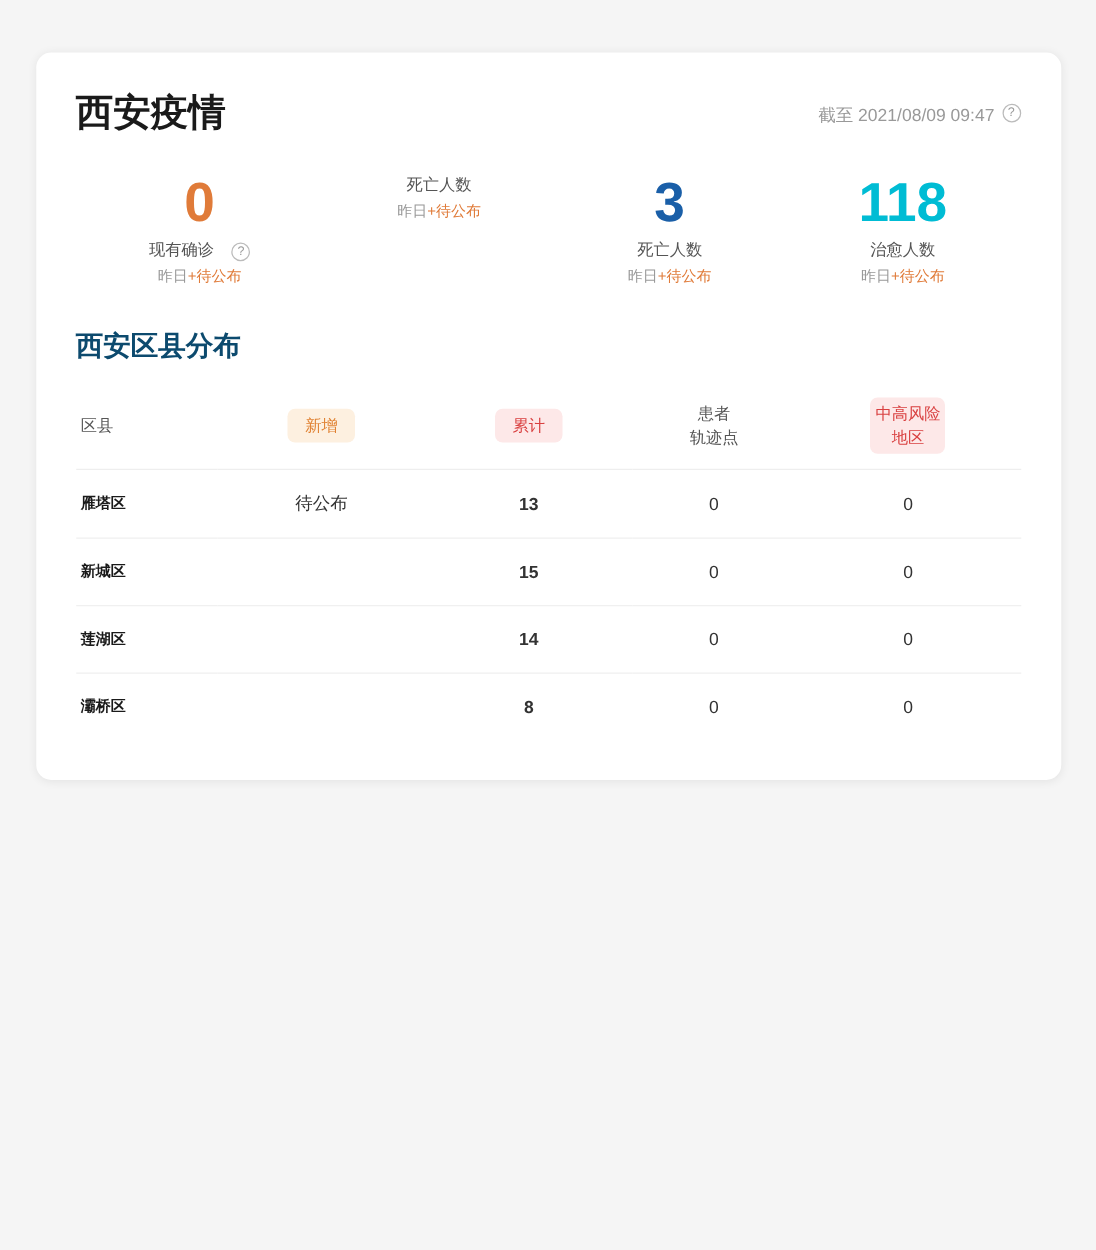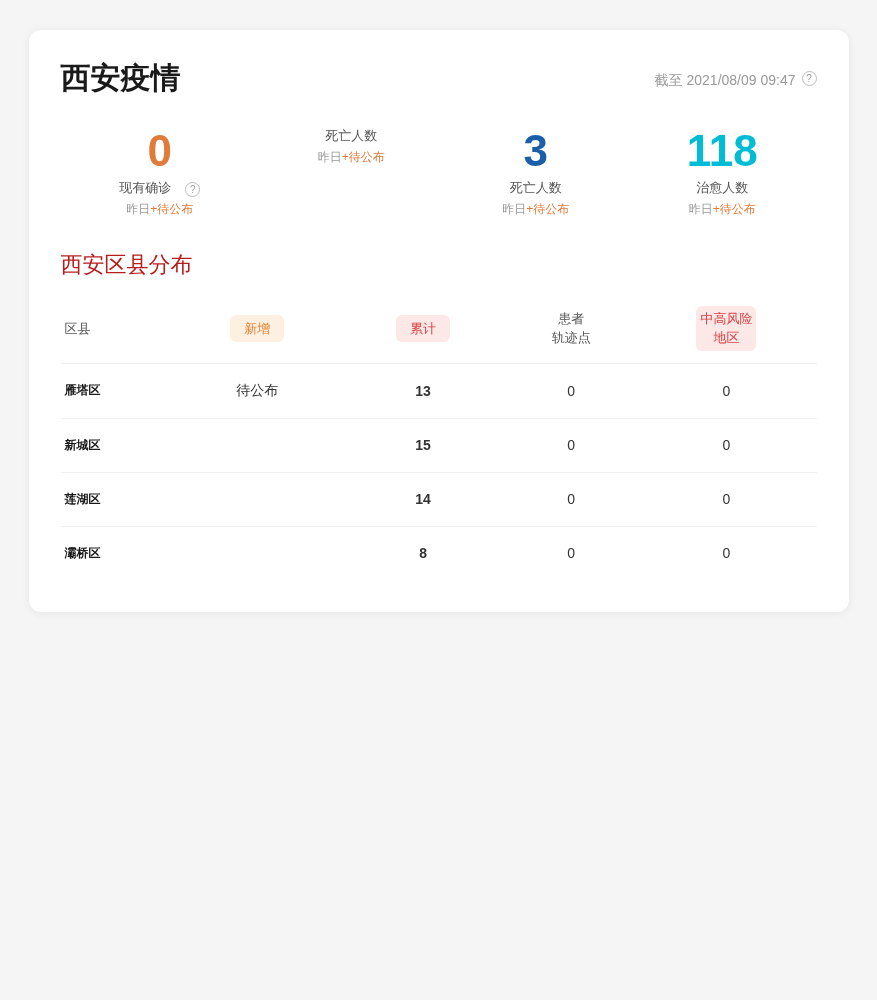--- a/index.html
+++ b/index.html
@@ -12,21 +12,21 @@
       font-family: -apple-system, "PingFang SC", "Helvetica Neue", Arial, sans-serif;
       width: 877px;
       min-height: 1000px;
       display: flex;
       justify-content: center;
       align-items: flex-start;
     }
     .card {
       background: #ffffff;
       width: 820px;
-      margin: 30px auto;
+      margin: 42px auto;
       border-radius: 12px;
       padding: 28px 32px 32px 32px;
       box-shadow: 0 1px 8px rgba(0,0,0,0.07);
     }
 
     
     .header {
       display: flex;
       justify-content: space-between;
       align-items: flex-start;
@@ -92,22 +92,22 @@
       font-size: 12px;
       color: #999;
     }
     .stat-update .pending {
       color: #e07b39;
     }
 
     
     .section-title {
       font-size: 22px;
-      font-weight: 400;
-      color: #b91c1c;
+      font-weight: 700;
+      color: #0c4a6e;
       margin-bottom: 16px;
     }
 
     
     .district-table {
       width: 100%;
       border-collapse: collapse;
     }
     .district-table th,
     .district-table td {

